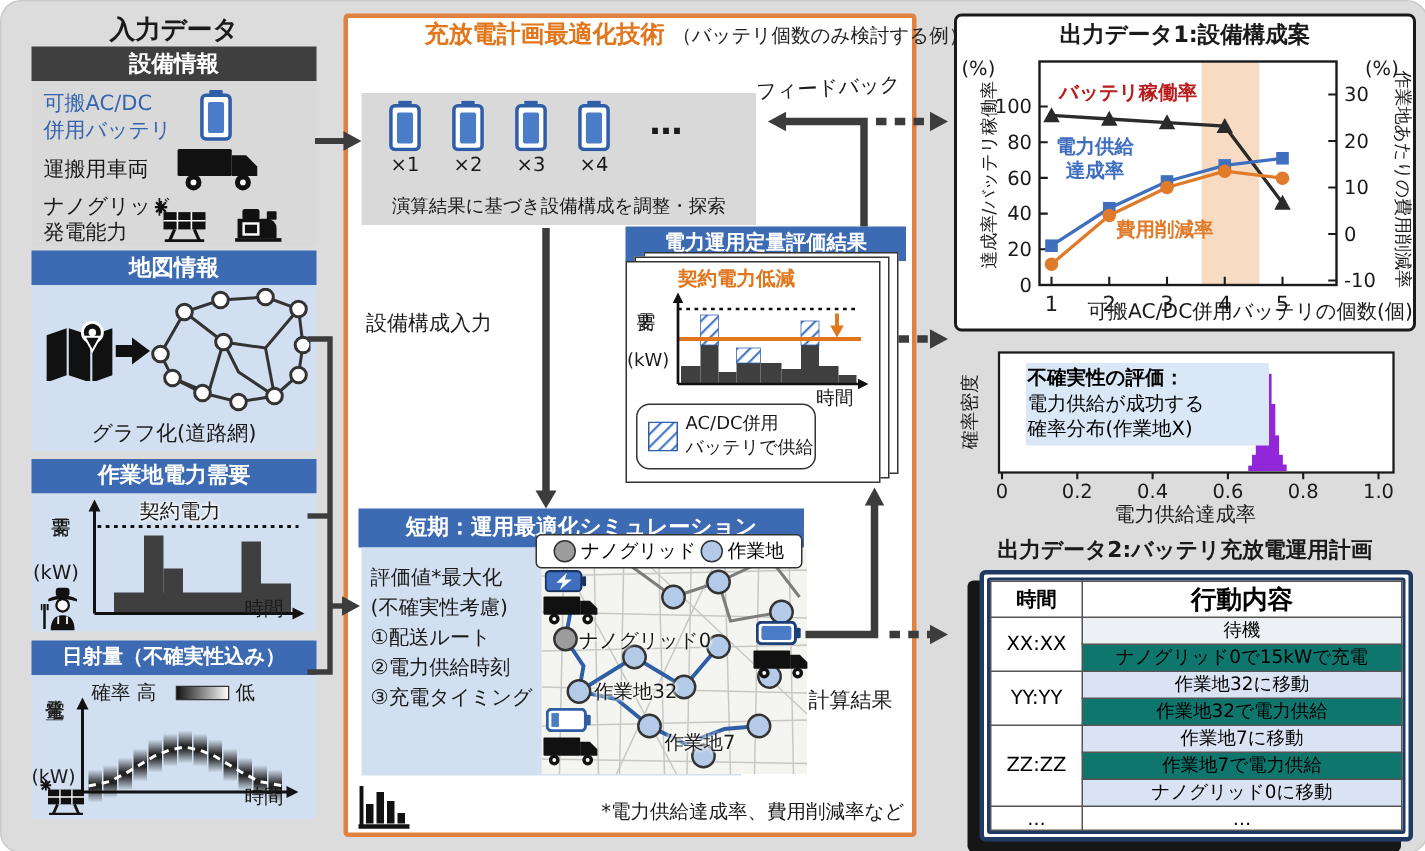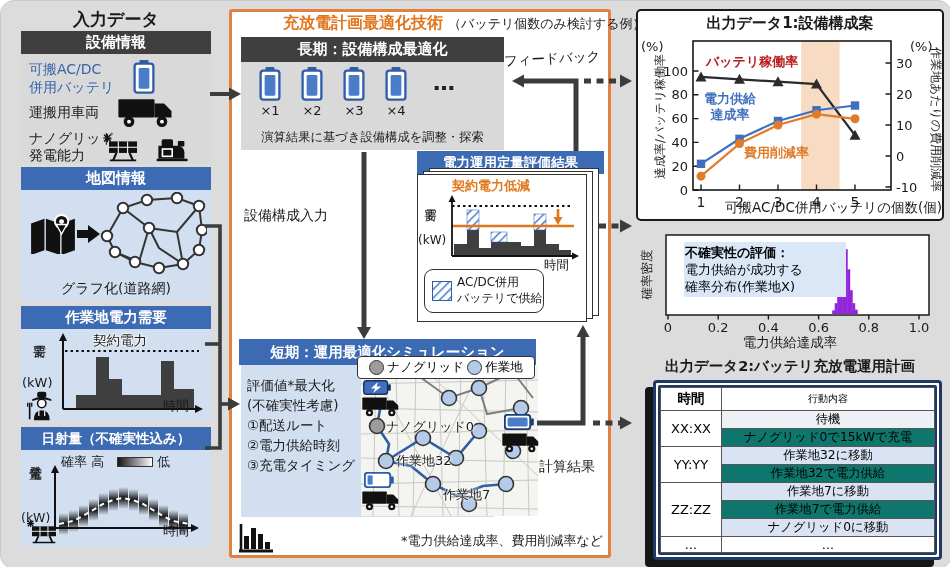--- a/index.html
+++ b/index.html
@@ -246,21 +246,20 @@
         <use href="#solar"></use>
       </svg>
   </div>
 
   <div class="abs" style="left:228px;top:8px;width:376px;height:543px;border:3px solid #e0813f;border-radius:3px;background:#fff;"></div>
   <div class="lbl" style="left:238px;top:12px;width:365px;white-space:nowrap;">
     <span style="color:#e2761d;font-weight:bold;font-size:16px;margin-left:44px;">充放電計画最適化技術</span>
     <span style="color:#222;font-size:13px;">（バッテリ個数のみ検討する例）</span>
   </div>
 
-  <div class="hdr hdr-dark" style="left:240px;top:36px;width:263px;height:25px;line-height:25px;font-size:15px;">長期：設備構成最適化</div>
   <div class="body-gray" style="left:240px;top:61px;width:263px;height:88px;">
     <svg class="abs" style="left:18px;top:5px;" width="22" height="34">
         <use href="#battery-v"></use>
       </svg>
     <svg class="abs" style="left:60px;top:5px;" width="22" height="34">
         <use href="#battery-v"></use>
       </svg>
     <svg class="abs" style="left:102px;top:5px;" width="22" height="34">
         <use href="#battery-v"></use>
       </svg>
@@ -518,21 +517,21 @@
   </div>
   <div class="lbl" style="left:635px;top:333px;width:308px;text-align:center;font-size:13.5px;">電力供給達成率</div>
 
   <div class="l bl lbl" style="left:633px;top:356px;width:312px;text-align:center;font-weight:bold;font-size:14.5px;">出力データ2:バッテリ充放電運用計画</div>
   <div class="abs" style="left:652px;top:379px;width:279px;border:3px solid #203864;border-radius:4px;background:#fff;padding:2px;box-shadow:-8px 7px 0 #161616;">
     <div style="border:2px solid #203864;border-radius:2px;">
       <table style="font-size:12.3px;">
         <tbody>
             <tr style="height:23px;">
           <th style="width:60px;font-weight:bold;font-size:13.5px;">時間</th>
-          <th style="font-weight:normal;font-size:10px;">行動内容</th>
+          <th style="font-weight:bold;font-size:17px;">行動内容</th>
         </tr>
         <tr style="height:18px;">
           <td rowspan="2" style="text-align:center;font-size:13px;">XX:XX</td>
           <td class="c-gr" style="text-align:center;">待機</td>
         </tr>
         <tr style="height:18px;">
           <td class="c-or" style="text-align:center;">ナノグリッド0で15kWで充電</td>
         </tr>
         <tr style="height:18px;">
           <td rowspan="2" style="text-align:center;font-size:13px;">YY:YY</td>

